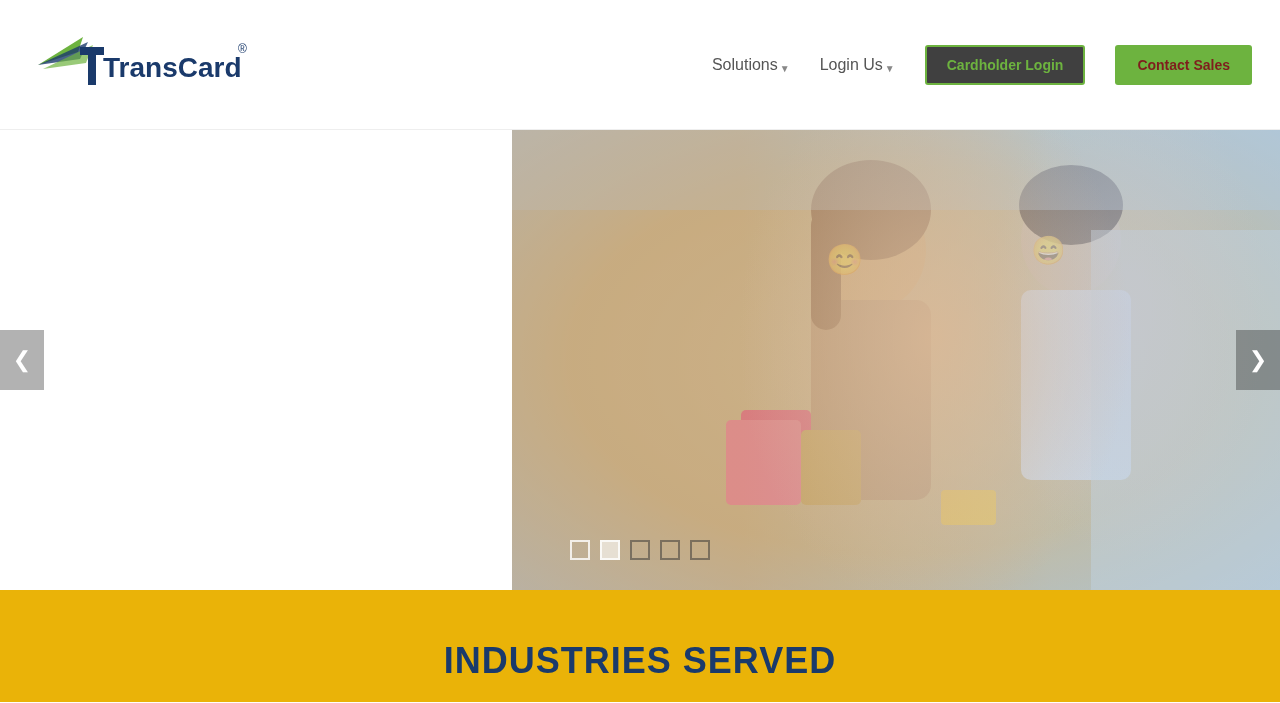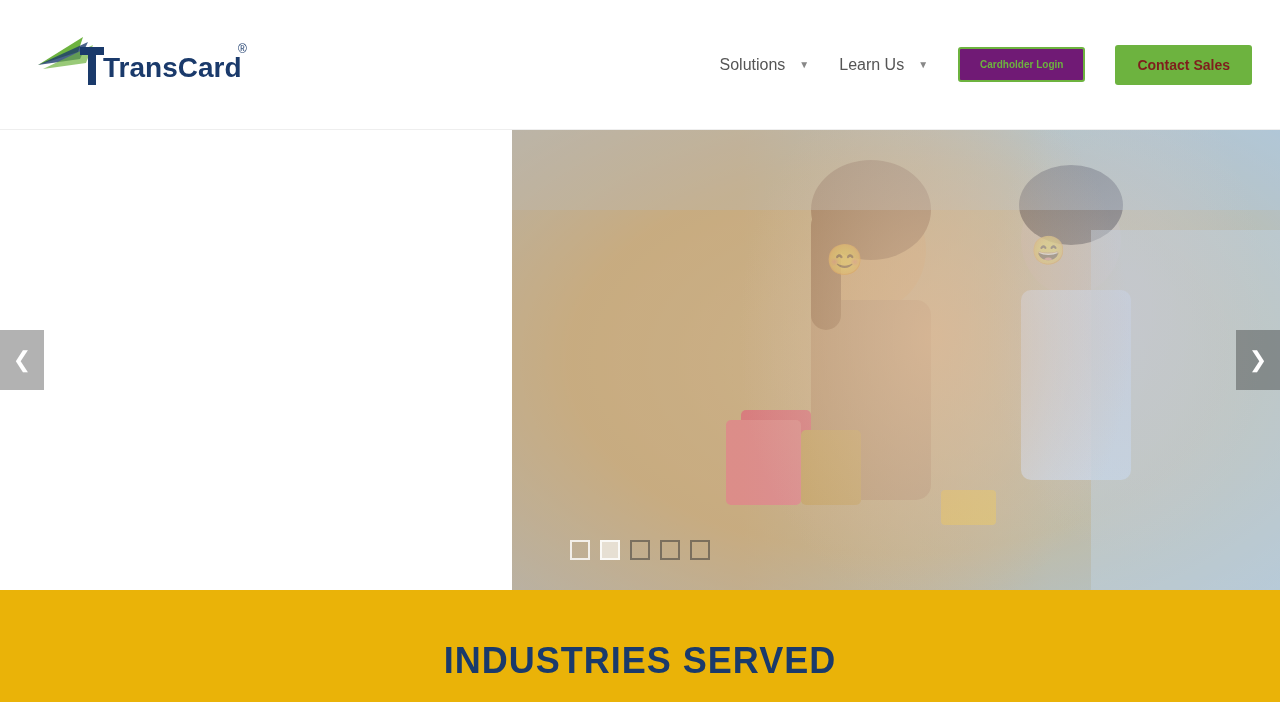--- a/index.html
+++ b/index.html
@@ -27,33 +27,33 @@
       display: flex;
       align-items: center;
       gap: 30px;
     }
     .nav-link {
       color: #555;
       font-size: 16px;
       text-decoration: none;
       cursor: pointer;
       display: flex;
-      align-items: center;
-      gap: 14px;
+      align-items: flex-end;
+      gap: 2px;
     }
     .chevron {
       font-size: 10px;
       color: #888;
     }
     .btn-cardholder {
       border: 2px solid #6db33f;
       color: #6db33f;
-      background: #701a75;
+      background: #404040;
       padding: 10px 20px;
-      font-size: 10px;
+      font-size: 14px;
       cursor: pointer;
       border-radius: 3px;
       font-weight: 600;
     }
     .btn-contact {
       background: #6db33f;
       color: #7f1d1d;
       border: none;
       padding: 12px 22px;
       font-size: 14px;
@@ -218,21 +218,21 @@
       <text x="210" y="26" font-family="Arial" font-size="12" fill="#1a3a6b">®</text>
     </svg>
   </div>
 
   <nav class="nav-area">
     <a class="nav-link">
       <span>Solutions</span>
       <span class="chevron">▼</span>
     </a>
     <a class="nav-link">
-      <span>Learn Us</span>
+      <span>Login Us</span>
       <span class="chevron">▼</span>
     </a>
     <button class="btn-cardholder">Cardholder Login</button>
     <button class="btn-contact">Contact Sales</button>
   </nav>
 </header>
 
 <section class="hero">
 
   <div class="hero-right">

